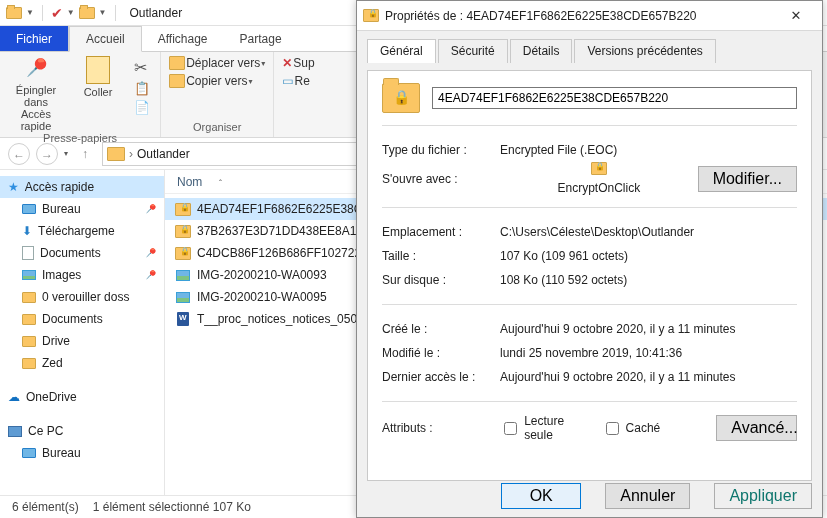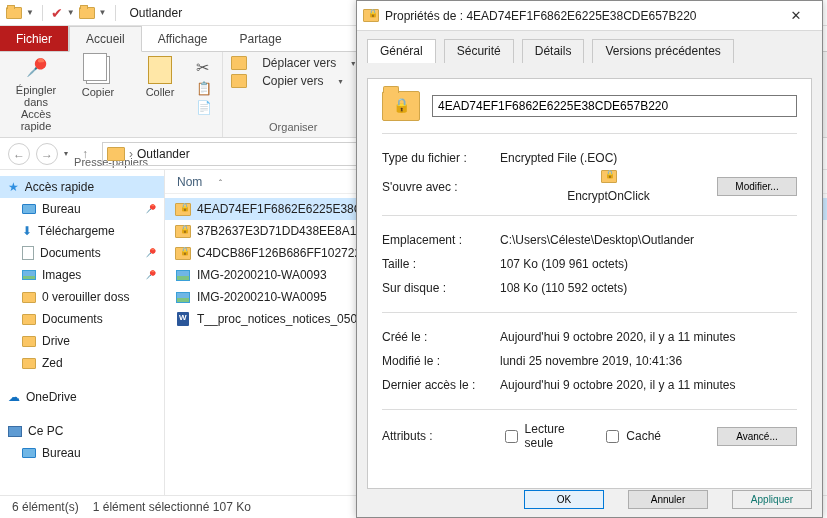--- a/index.html
+++ b/index.html
@@ -11,38 +11,38 @@
   .qat { display: flex; align-items: center; gap: 4px; padding-left: 6px; }
   .folder-small { width: 16px; height: 12px; background: #fbc664; border-radius: 1px; position: relative; border:1px solid #d1a548;}
   .folder-small:before { content:""; position:absolute; top:-3px; left:0; width:6px; height:3px; background:#fbc664; border:1px solid #d1a548; border-bottom:none; border-radius:1px 1px 0 0;}
   .divider-v { width:1px; height:16px; background:#d9d9d9; margin:0 4px; }
   .check { color:#d0393e; font-size:14px; line-height:1; }
   .down-caret { font-size:8px; color:#5b5b5b; }
   .titlebar-title { margin-left: 10px; font-size: 12px; }
 
   
   .ribbon-tabs { height: 26px; display:flex; align-items:stretch; border-bottom:1px solid #d0d0d0; }
-  .file-tab { background:#b91c1c; color:#fff; padding:12px 16px; display:flex; align-items:center; border-right:1px solid #d0d0d0;}
+  .file-tab { background:#1d4ed8; color:#fff; padding:12px 16px; display:flex; align-items:center; border-right:1px solid #d0d0d0;}
   .rtab { padding:0 16px; display:flex; align-items:center; border-right:0; color:#444; cursor:default;}
   .rtab.active { background:#f5f5f5; border:1px solid #d0d0d0; border-bottom:1px solid #f5f5f5; margin-bottom:-1px; }
 
   
   .ribbon { height: 86px; background:#f5f5f5; border-bottom:1px solid #d9d9d9; display:flex; }
   .rgroup { display:flex; flex-direction:column; justify-content:space-between; padding:4px 8px; border-right:1px solid #e0e0e0;}
   .rgroup .items { display:flex; align-items:flex-start; gap:6px; flex:1;}
-  .rgroup .label { text-align:center; color:#5e5e5e; font-size:11px;margin-top:24px; }
+  .rgroup .label { text-align:center; color:#5e5e5e; font-size:11px; }
   .bigbtn { display:flex; flex-direction:column; align-items:center; width:56px; text-align:center; gap:2px; color:#444;}
   .bigbtn .txt { font-size:11px; line-height:12px; }
   .graypin { font-size:22px; color:#888; transform:rotate(45deg); }
   .copy-icon, .paste-icon { width:24px; height:28px; border:1px solid #9c9c9c; background:#fff; position:relative;}
   .copy-icon:before { content:""; position:absolute; left:-4px; top:-4px; width:100%; height:100%; border:1px solid #9c9c9c; background:#fff;}
   .paste-icon { background:#ffe7a7; border-color:#c49a31; }
   .smallstack { display:flex; flex-direction:column; gap:4px; font-size:13px; color:#555; padding:2px; }
   .scis { font-size:16px; color:#555;}
-  .mid-row { display:flex; align-items:center; gap:15px; font-size:12px; color:#333;}
+  .mid-row { display:flex; align-items:center; gap:1px; font-size:12px; color:#333;}
   .mid-row .ic { width:16px; height:14px; background:#fbc664; border:1px solid #d1a548; border-radius:1px;}
   .redx { color:#d0393e; font-weight:bold;}
 
   
   .addr { height:32px; display:flex; align-items:center; gap:6px; padding:0 8px; border-bottom:1px solid #e6e6e6;}
   .navbtn { width:22px; height:22px; border-radius:50%; border:1px solid #cfcfcf; display:flex; align-items:center; justify-content:center; color:#888; font-size:12px;}
   .addrbox { flex:1; height:24px; border:1px solid #cfcfcf; display:flex; align-items:center; padding:0 4px; gap:4px;}
   .afolder { width:18px; height:14px; background:#fbc664; border:1px solid #d1a548; border-radius:1px;}
   .asep { color:#7a7a7a;}
 
@@ -77,35 +77,35 @@
   .docx:after { content:"W"; color:#fff; font-size:8px; font-weight:bold; position:absolute; left:2px; top:1px;}
 
   
   .status { position:absolute; bottom:0; left:0; right:0; height:23px; border-top:1px solid #e6e6e6; display:flex; align-items:center; gap:14px; padding:0 12px; color:#444; font-size:12px; background:#fff;}
 
   
   .dlg { position:absolute; left:356px; top:0; width:467px; height:518px; background:#f0f0f0; border:1px solid #8a8a8a; box-shadow:0 0 8px rgba(0,0,0,.25);}
   .dlg .dtitlebar { height:30px; background:#fff; display:flex; align-items:center; padding:0 6px; border-bottom:1px solid #d9d9d9; gap:6px;}
   .dlg .dtitlebar .dtitle { flex:1; font-size:12px; overflow:hidden; white-space:nowrap;}
   .dlg .dtitlebar .close { width:40px; text-align:center; font-size:13px; color:#333;}
-  .dlg .tabbar { display:flex; padding:8px 10px 16px 10px; gap:8px;text-align:right;}
+  .dlg .tabbar { display:flex; padding:8px 10px 8px 10px; gap:2px;text-align:right;}
   .dlg .dtab { padding:4px 12px 5px; border:1px solid #c9c9c9; background:#f0f0f0; font-size:12px; border-bottom:none; }
   .dlg .dtab.active { background:#fff; position:relative; z-index:2;}
   .dlg .dbody { margin:0 10px 8px; background:#fff; border:1px solid #c9c9c9; position:relative; top:-1px; padding:12px 14px; height:411px;}
   .dlg .head { display:flex; align-items:center; gap:12px;}
   .dlg .head .bigfolder { width:38px; height:30px; background:#fbc664; border:1px solid #d1a548; border-radius:2px; position:relative;}
   .dlg .head .bigfolder:before { content:""; position:absolute; top:-6px; left:0; width:14px; height:6px; background:#fbc664; border:1px solid #d1a548; border-bottom:none; border-radius:2px 2px 0 0;}
   .dlg .head .bigfolder:after { content:"🔒"; position:absolute; font-size:14px; left:10px; top:5px;}
   .dlg .head input { flex:1; border:1px solid #777; padding:3px 5px; font-size:12px; font-family:inherit;}
   .dlg hr { border:none; border-top:1px solid #dcdcdc; margin:12px 0;}
   .dlg .proprow { display:flex; align-items:center; min-height:24px; font-size:12px;}
   .dlg .proprow .k { width:118px; color:#222;}
   .dlg .proprow .v { flex:1; color:#222;}
   .dlg .proprow .app { display:flex; align-items:center; gap:6px;flex-direction:column;}
-  .dlg .btn { border:1px solid #adadad; background:#e1e1e1; padding:3px 14px; font-size:10px; min-width:80px; text-align:center;}
+  .dlg .btn { border:1px solid #adadad; background:#e1e1e1; padding:3px 14px; font-size:16px; min-width:80px; text-align:center;}
   .dlg .btn[disabled] { color:#0f766e; background:#efefef;}
   .dlg .btn.def { border:1px solid #0078d7; background:#e5f1fb;}
   .dlg .cbx { display:flex; align-items:center; gap:4px; font-size:12px;}
   .dlg .cbx input { width:13px; height:13px;}
   .dlg .footer { position:absolute; right:10px; bottom:8px; display:flex; gap:24px;}
   .dlg .btnrow { display:flex; align-items:center; gap:28px;}
 </style>
 </head>
 <body>
 
@@ -131,24 +131,20 @@
     <div class="rtab">Affichage</div>
     <div class="rtab">Partage</div>
   </div>
 
   <div class="ribbon">
     <div class="rgroup">
       <div class="items">
         <div class="bigbtn">
           <span class="graypin">📍</span>
           <span class="txt"><span>Épingler dans</span><br><span>Accès rapide</span></span>
-        </div>
-        <div class="bigbtn">
-          <div class="copy-icon"></div>
-          <span class="txt">Copier</span>
         </div>
         <div class="bigbtn">
           <div class="paste-icon"></div>
           <span class="txt">Coller</span>
         </div>
         <div class="smallstack">
           <span class="scis">✂</span>
           <span style="font-size:13px;">📋</span>
           <span style="font-size:13px;">📄</span>
         </div>

